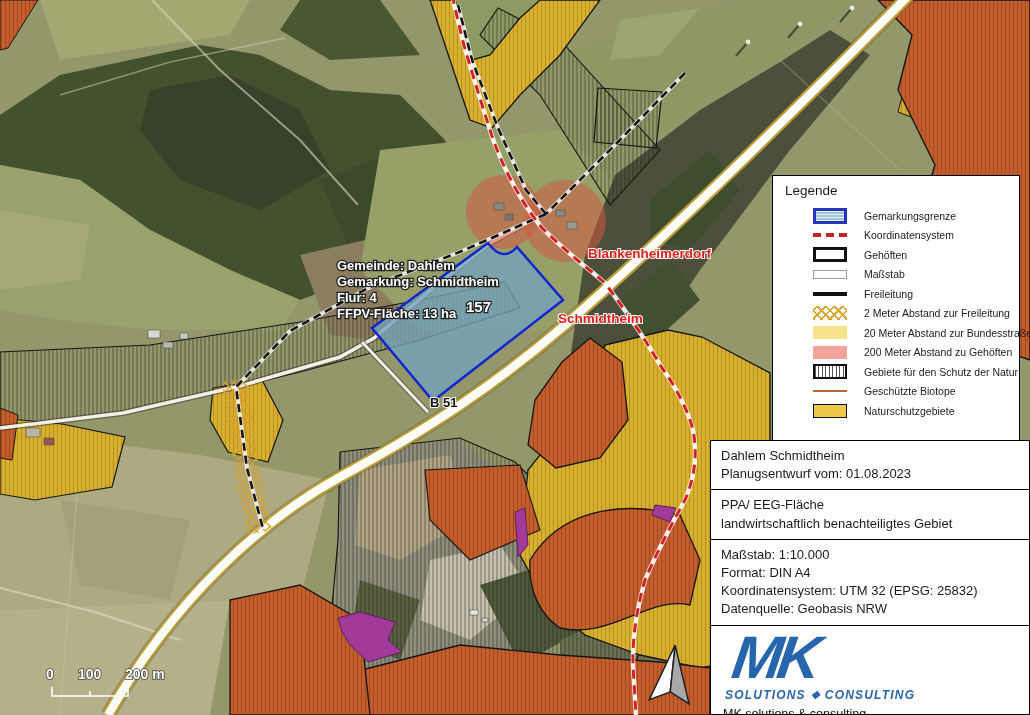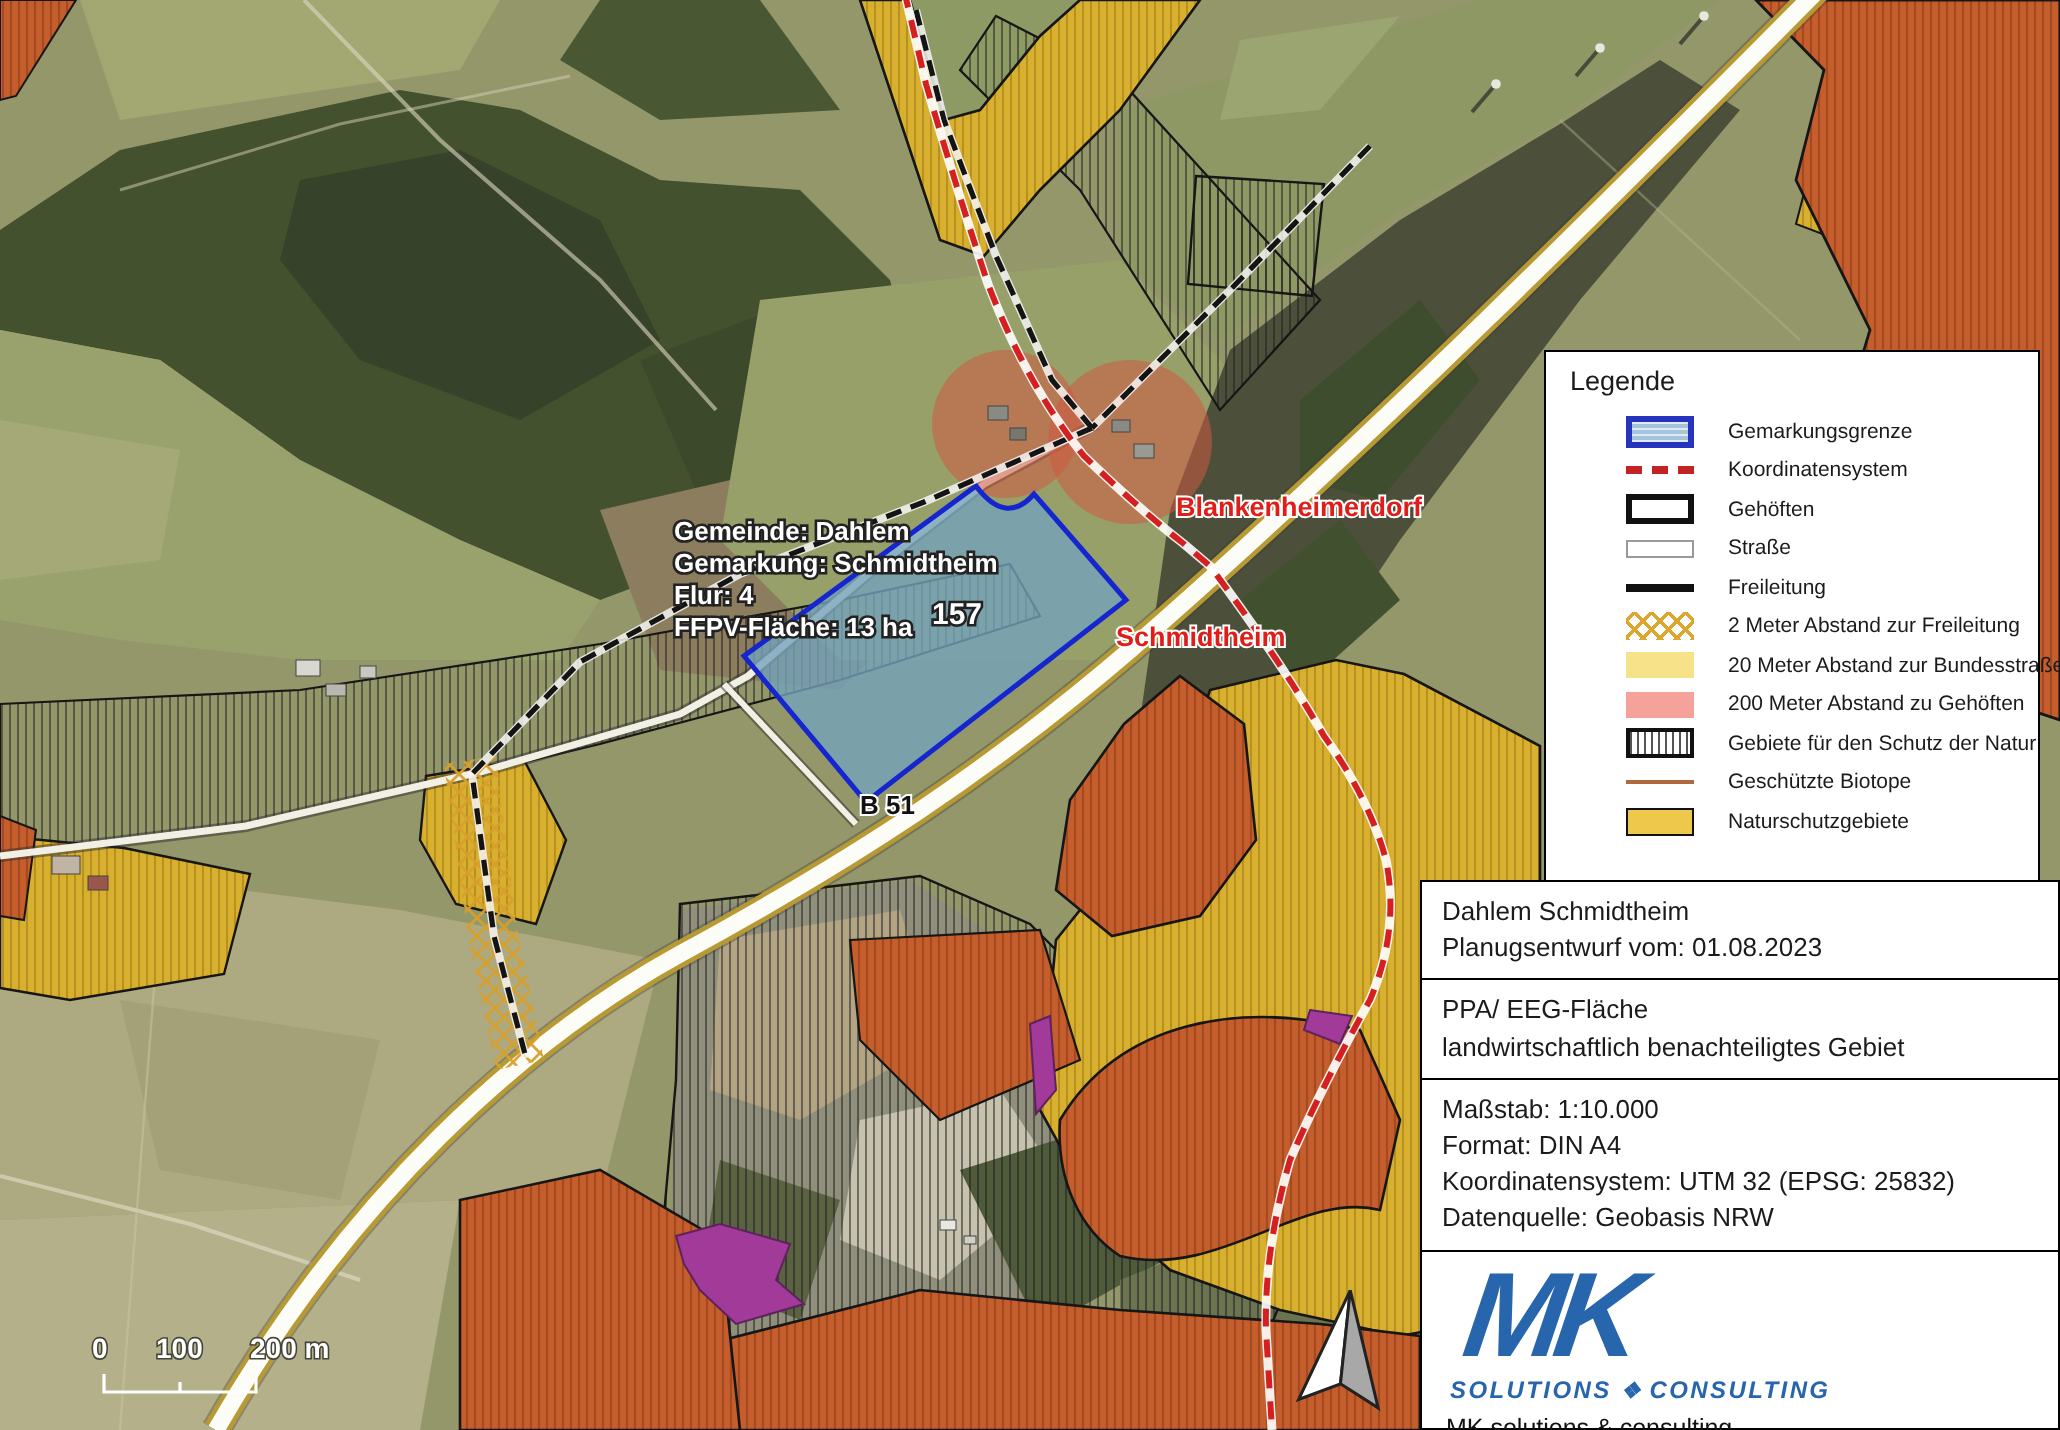--- a/index.html
+++ b/index.html
@@ -275,21 +275,21 @@
   <div class="legend-row">
     <span class="legend-swatch-cell">
         <span class="sw sw-flurstueck"></span>
       </span>
     <span class="legend-label">Gehöften</span>
   </div>
   <div class="legend-row">
     <span class="legend-swatch-cell">
         <span class="sw sw-strasse"></span>
       </span>
-    <span class="legend-label">Straße</span>
+    <span class="legend-label">Maßstab</span>
   </div>
   <div class="legend-row">
     <span class="legend-swatch-cell">
         <span class="sw sw-freileitung"></span>
       </span>
     <span class="legend-label">Freileitung</span>
   </div>
   <div class="legend-row">
     <span class="legend-swatch-cell">
         <span class="sw sw-abstand-freileitung"></span>

